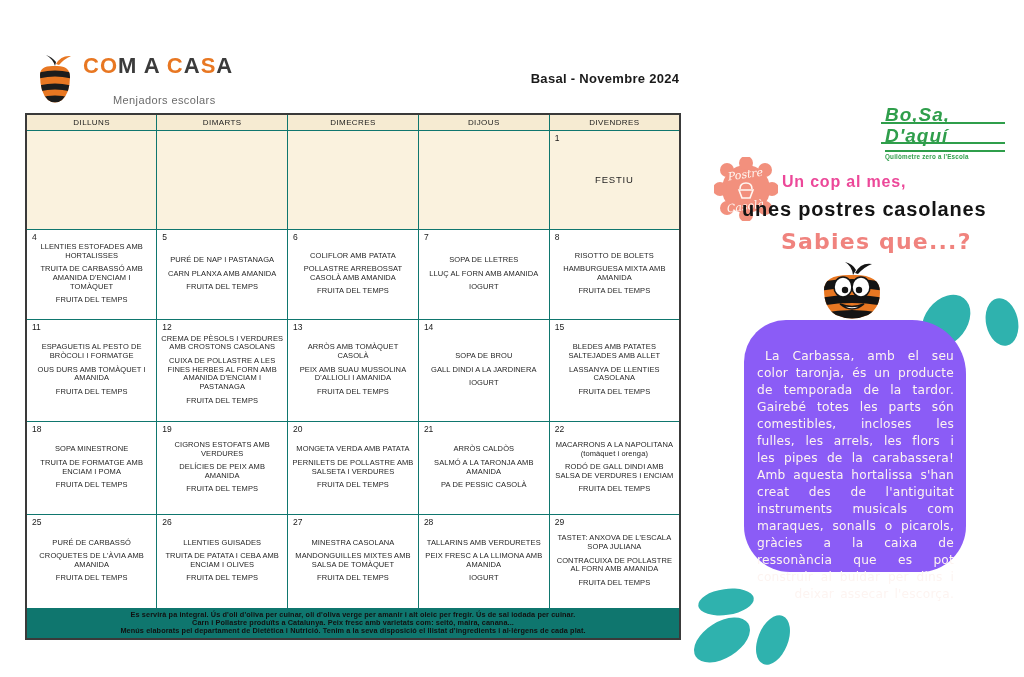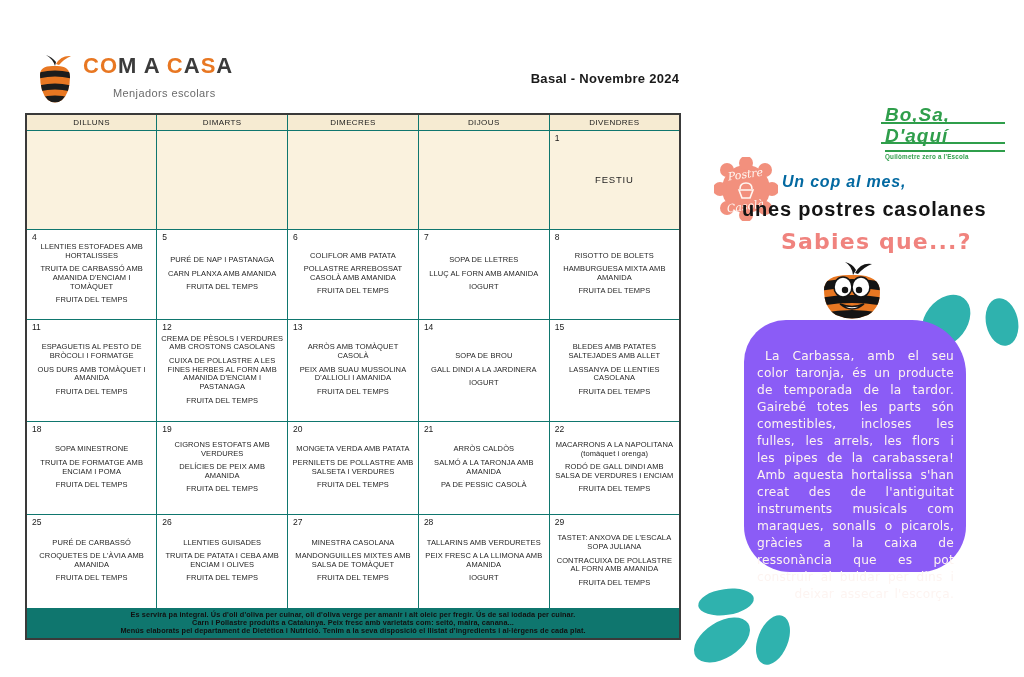--- a/index.html
+++ b/index.html
@@ -3,21 +3,21 @@
 <meta charset="utf-8">
 <style>
   * { margin:0; padding:0; box-sizing:border-box; }
   html,body { background:#ffffff; }
   body { font-family:"Liberation Sans", sans-serif; width:1024px; height:677px; position:relative; overflow:hidden; }
 
   
   .brand { position:absolute; left:33px; top:53px; display:flex; align-items:flex-start; }
   .brand-text { margin-left:6px; }
   .brand-title { font-size:22px; font-weight:bold; letter-spacing:1px; line-height:26px; }
-  .brand-sub { font-size:11px; color:#6b6b6b; margin-left:30px; margin-top:8px; letter-spacing:0.4px; }
+  .brand-sub { font-size:11px; color:#6b6b6b; margin-left:30px; margin-top:15px; letter-spacing:0.4px; }
 
   .school-head { position:absolute; left:470px; top:60px; width:270px; text-align:center; }
   .school-name { font-size:13px; font-weight:bold; color:#1a1a1a; letter-spacing:0.3px; }
   .school-period { font-size:13px; font-weight:bold; color:#1a1a1a; margin-top:11px; letter-spacing:0.3px; }
 
   
   table.cal { position:absolute; left:25px; top:113px; width:656px; border-collapse:collapse; table-layout:fixed; border:2px solid #3a3a3a; }
   table.cal th, table.cal td { border:1px solid #0f766e; }
   table.cal th { height:16px; background:#f6ebd2; font-size:8px; font-weight:400; letter-spacing:0.4px; color:#1a1a1a; text-align:center; vertical-align:middle; }
   table.cal tbody tr:nth-child(1) { height:99px; }
@@ -36,21 +36,21 @@
 
   
   .bosa { position:absolute; left:885px; top:104px; width:120px; height:66px; color:#2f9e4b; }
   .bosa .l { font-size:19px; font-weight:800; font-style:italic; letter-spacing:1px; line-height:21px; position:relative; }
   .bosa .l .rule { position:absolute; left:-4px; right:0; height:2px; background:#2f9e4b; }
   .bosa-caption { font-size:6.3px; font-weight:700; margin-top:4px; border-top:2px solid #2f9e4b; padding-top:1px; letter-spacing:0.2px; }
 
   .badge { position:absolute; left:714px; top:157px; width:64px; height:64px; }
   .badge svg { width:100%; height:100%; }
 
-  .promo1 { position:absolute; left:782px; top:173px; font-size:16px; font-weight:800; color:#0369a1; letter-spacing:0.8px;font-style:italic; }
+  .promo1 { position:absolute; left:782px; top:173px; font-size:16px; font-weight:800; color:#ec4899; letter-spacing:0.8px; }
   .promo2 { position:absolute; left:742px; top:198px; font-size:20px; font-weight:800; color:#141414; letter-spacing:0.8px; }
 
   .sabies { position:absolute; left:764px; top:229px; font-size:22px; font-weight:800; color:#f0837e; letter-spacing:1.2px; font-family:"DejaVu Sans", sans-serif;margin-left:17px; }
 
   .mascot { position:absolute; left:812px; top:256px; width:80px; height:64px; }
 
   .petals-tr { position:absolute; left:906px; top:288px; width:118px; height:66px; }
   .petals-bl { position:absolute; left:688px; top:584px; width:112px; height:90px; }
 
   .factbox { position:absolute; left:744px; top:320px; width:222px; height:252px; background:#8b5cf6; border-radius:42px 54px 46px 46px; padding:28px 12px 10px 13px; }

